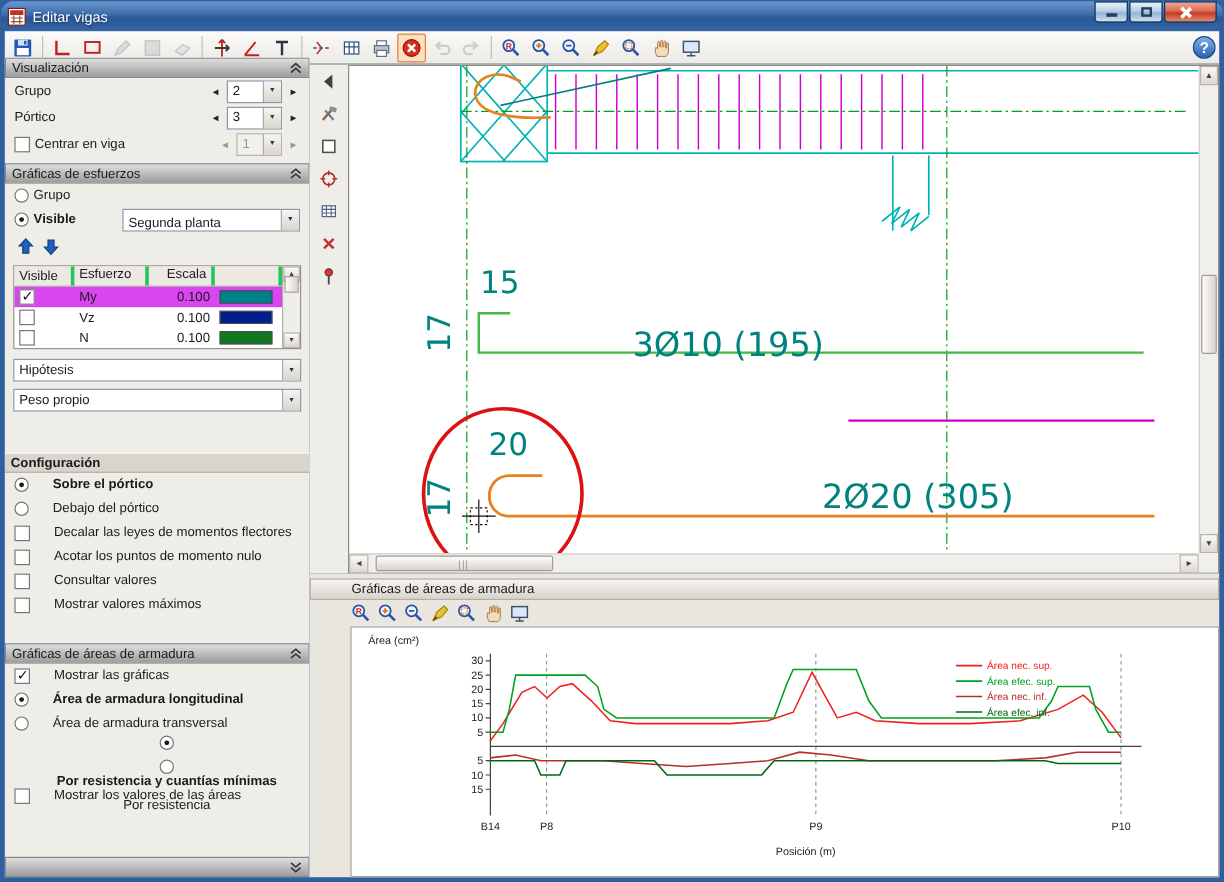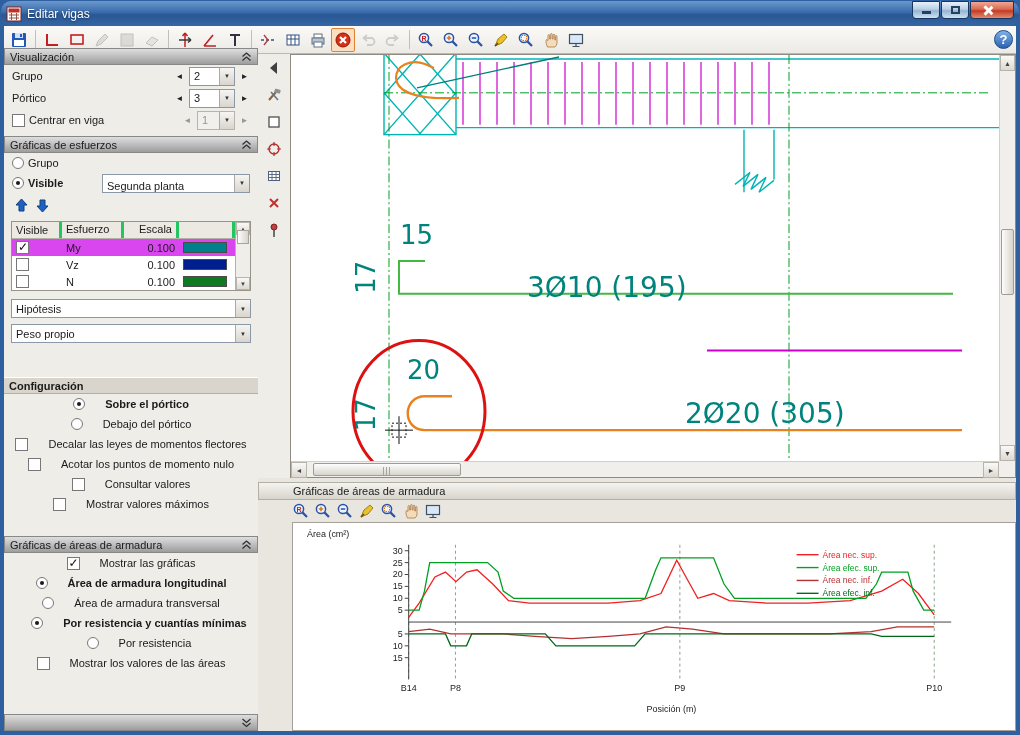--- a/index.html
+++ b/index.html
@@ -44,22 +44,22 @@
   .combo .val {white-space:nowrap;overflow:hidden;}
   .combo .arrow-btn {margin-left:auto;width:15px;align-self:stretch;background:linear-gradient(#f6f5f3,#d9d5cd);border-left:1px solid #aaa;
     display:flex;align-items:center;justify-content:center;font-size:6px;color:#333;flex:none;}
   .combo.dis {background:#f2f0ec;color:#9a968e;border-color:#b8b4ac;}
   .w46 {width:46px;flex:none;} .w36 {width:38px;flex:none;} .w150 {width:148px;flex:none;margin-left:auto;align-items:flex-end;}
   .wfull {margin:3px 7px 0 7px;flex:none;}
   .radio {width:12px;height:12px;border-radius:50%;border:1px solid #777;background:#fff;position:relative;flex:none;}
   .radio.on::after {content:"";position:absolute;inset:3px;border-radius:50%;background:#1a1a1a;}
   .cbox {width:13px;height:13px;border:1px solid #777;background:#fff;flex:none;position:relative;}
   .cbox.on::after {content:"✓";position:absolute;left:1px;top:-2px;font-size:12px;color:#111;}
-  .opt {display:flex;align-items:center;gap:20px;padding:0 8px;height:20px;flex:none;justify-content:center;}
-  .opt.indent {padding-left:24px;}
+  .opt {display:flex;align-items:center;gap:20px;padding:0 8px;height:20px;flex:none;}
+  .opt.indent {padding-left:24px;flex-direction:column;}
   .optlabel.b {font-weight:bold;}
   .arrows-row {display:flex;gap:6px;padding:4px 10px;height:24px;flex:none;}
 
   
   .esf-table {margin:3px 7px 0 7px;border:1px solid #979389;background:#fff;display:flex;flex:none;}
   .tbl-main {flex:1;}
   .tbl-head {display:flex;background:#ece9e3;border-bottom:1px solid #b5b1a8;height:17px;}
   .th {padding:1px 4px;border-right:3px solid #22c55e;}
   .c1 {width:50px;flex:none;display:flex;align-items:center;justify-content:flex-start;}
   .c2 {width:62px;flex:none;}

